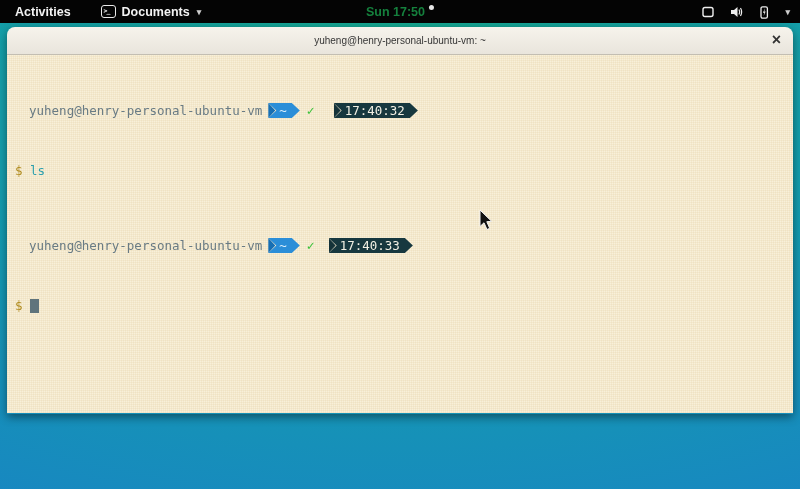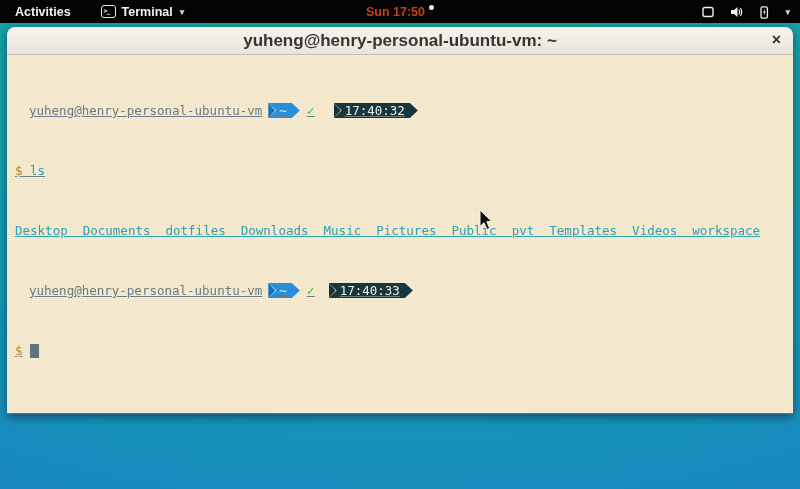--- a/index.html
+++ b/index.html
@@ -12,43 +12,43 @@
             display:flex; align-items:center; color:#f2f2f2; font-size:12.5px; font-weight:700; }
   .tb-left { display:flex; align-items:center; gap:22px; margin-left:11px; }
   .tb-item { background:none; border:none; color:#f2f2f2; font:inherit; cursor:default;
              display:flex; align-items:center; gap:6px; padding:2px 4px; }
   .term-ico { width:15px; height:13px; border:1.2px solid #e8e8e8; border-radius:3px;
               display:inline-flex; align-items:flex-start; justify-content:flex-start; }
   .term-ico-glyph { font-family:"DejaVu Sans Mono", monospace; font-size:6.5px; font-weight:700;
                     line-height:10px; padding-left:2px; letter-spacing:-1px; }
   .chev { font-size:9px; opacity:.85; margin-left:1px; }
   .tb-clock { position:absolute; left:50%; transform:translateX(-50%); background:none; border:none;
-              color:#c2410c; font:inherit; display:flex; align-items:flex-start; cursor:default; }
+              color:#15803d; font:inherit; display:flex; align-items:flex-start; cursor:default; }
   .notif-dot { width:5px; height:5px; border-radius:50%; background:#e8e8e8; margin-left:4px; }
   .tb-right { margin-left:auto; margin-right:6px; }
   .tb-right .sys { gap:12px; }
   .tb-right svg { display:block; }
 
   
   .window { position:absolute; left:7px; top:27px; width:786px; height:387px;
             border-radius:8px 8px 0 0; box-shadow:0 3px 10px rgba(0,0,0,.45); }
   .titlebar { height:28px; border-radius:8px 8px 0 0;
               background:linear-gradient(#f6f3ec, #e9e5dc);
               border-bottom:1px solid #c3beb2; position:relative;
               display:flex; align-items:center; justify-content:center; }
-  .title { font-size:17px; font-weight:700; color:#353535; }
+  .title { font-size:10px; font-weight:400; color:#353535; }
   .close { position:absolute; right:12px; top:3px; background:none; border:none;
            font-size:16px; font-weight:700; color:#333; cursor:default; line-height:20px; }
   .term { height:358px; background:#f8f0d9; padding:3px 8px;
           background-image:
             repeating-linear-gradient(0deg, rgba(221,196,150,.18) 0 1px, transparent 1px 2px),
             repeating-linear-gradient(90deg, rgba(221,196,150,.18) 0 1px, transparent 1px 2px);
           font-family:"DejaVu Sans Mono", monospace; font-size:12.5px; line-height:15px;
           color:#697b84; white-space:pre; overflow:hidden; }
-  .line { height:15px; display:flex; align-items:center;text-decoration:underline; }
+  .line { height:15px; display:flex; align-items:center; }
   .prompt-line { padding-left:14px; }
   .user { color:#697b84; }
 
   
   .pl-group { display:inline-flex; align-items:center; height:15px; margin-left:6px; }
   .pl-tri { width:7px; height:15px; clip-path:polygon(0 0, 100% 50%, 0 100%);
             position:relative; z-index:2; margin-right:-7px; }
   .pl-seg { height:15px; line-height:15px; padding:0 13px 0 11px;
             clip-path:polygon(0 0, calc(100% - 8px) 0, 100% 50%, calc(100% - 8px) 100%, 0 100%, 8px 50%); }
   .seg-blue { background:#2b8ed8; color:#d7edfc; }
@@ -68,21 +68,21 @@
 </head>
 <body>
 
 <div class="topbar">
   <div class="tb-left">
     <button class="tb-item">Activities</button>
     <button class="tb-item">
       <span class="term-ico">
           <span class="term-ico-glyph">&gt;_</span>
         </span>
-      <span>Terminal</span>
+      <span>Documents</span>
       <span class="chev">▾</span>
     </button>
   </div>
   <button class="tb-clock">
     <span>Sun 17:50</span>
     <span class="notif-dot"></span>
   </button>
   <div class="tb-right">
     <button class="tb-item sys">
       <svg width="16" height="16" viewBox="0 0 16 16">
@@ -117,21 +117,20 @@
       </span>
       <span class="check">✓</span>
       <span class="pl-group" style="margin-left:12px">
         <span class="pl-tri tri-dark"></span>
         <span class="pl-seg seg-dark">17:40:32</span>
       </span>
     </div>
 
     <div class="line"><span class="y">$</span><span class="cy"> ls</span></div>
 
-    <div class="line cy">Desktop  Documents  dotfiles  Downloads  Music  Pictures  Public  pvt  Templates  Videos  workspace</div>
 
     <div class="line prompt-line">
       <span class="user">yuheng@henry-personal-ubuntu-vm</span>
       <span class="pl-group">
         <span class="pl-tri tri-blue"></span>
         <span class="pl-seg seg-blue">~</span>
       </span>
       <span class="check">✓</span>
       <span class="pl-group" style="margin-left:7px">
         <span class="pl-tri tri-dark"></span>

